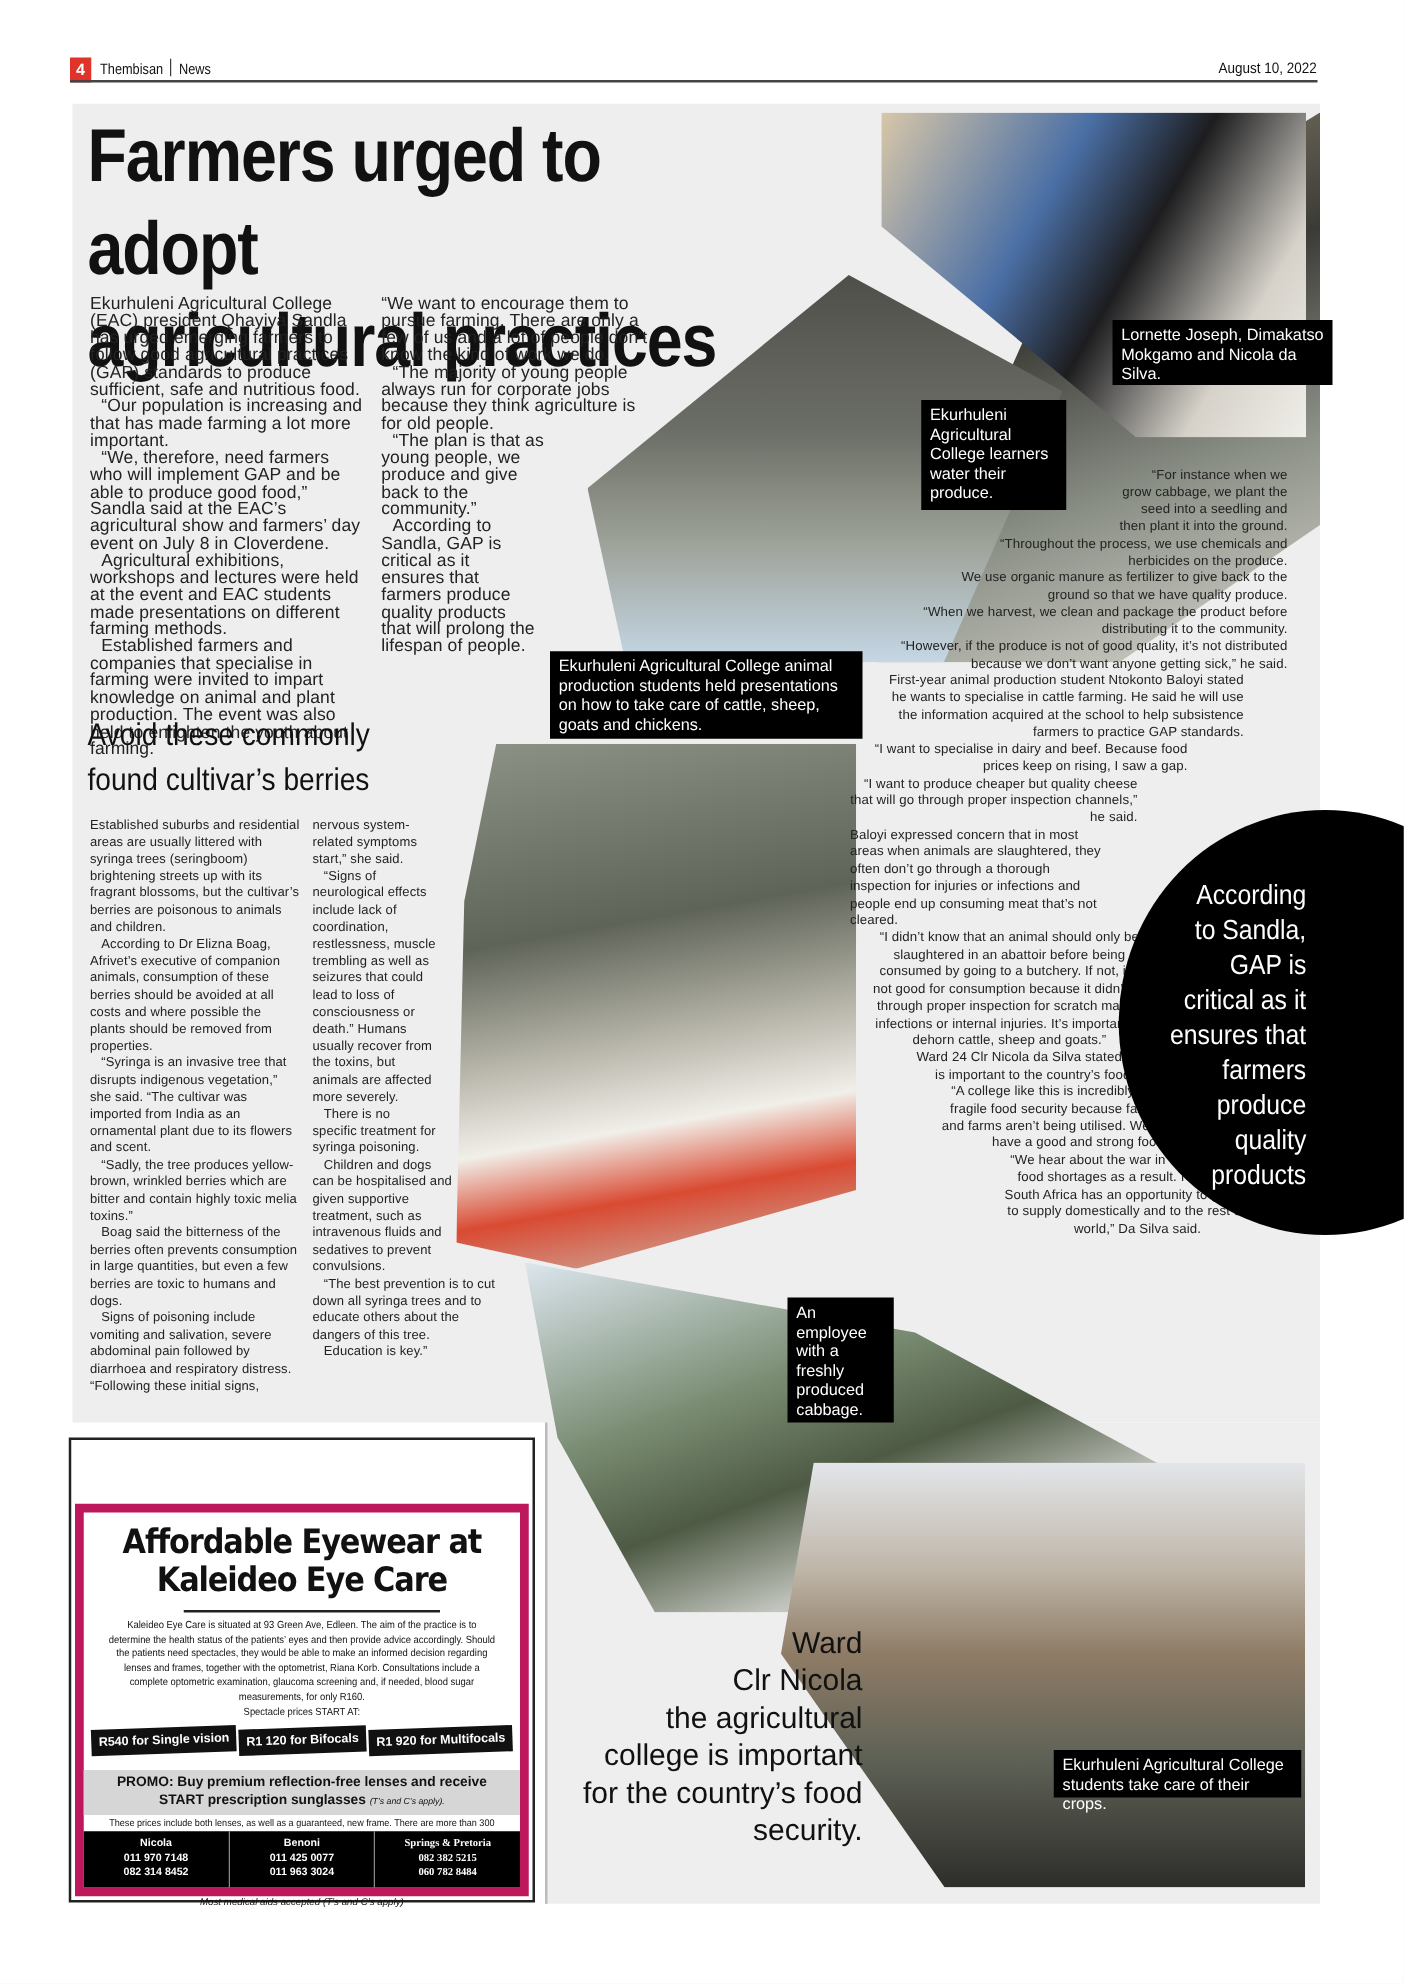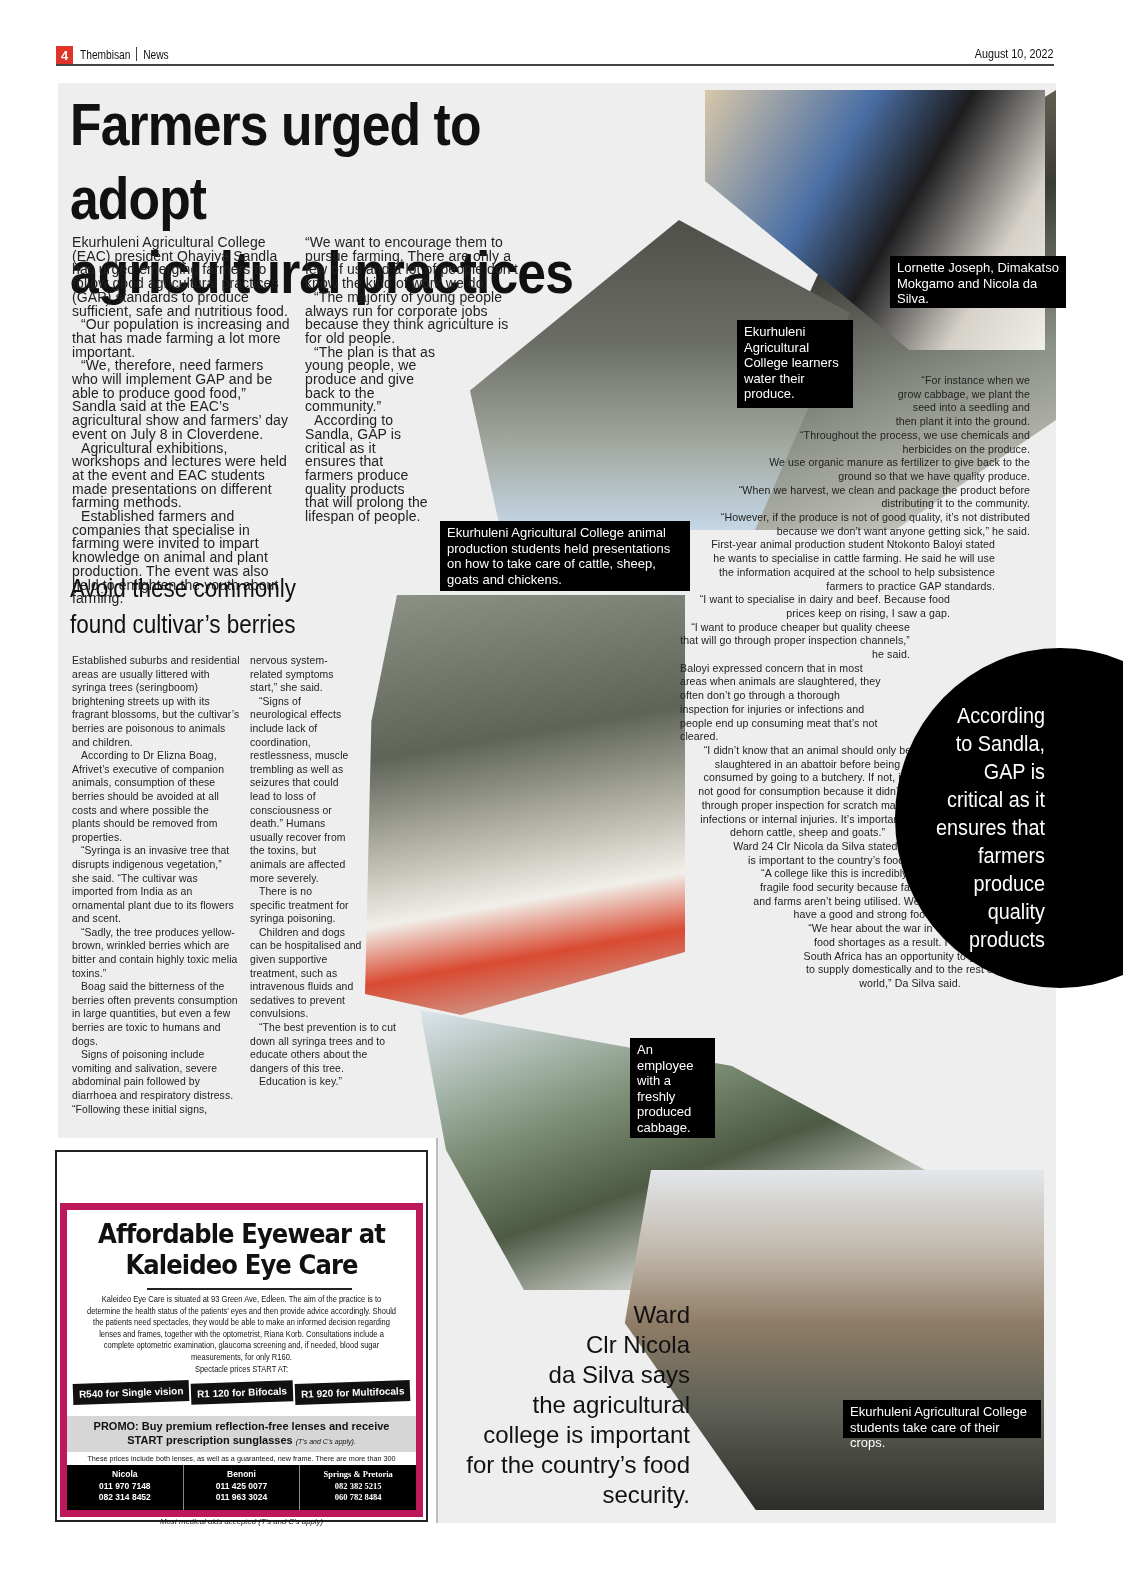--- a/index.html
+++ b/index.html
@@ -162,21 +162,20 @@
   <p style="width:100px">“Signs of neurological effects include lack of coordination, restlessness, muscle trembling as well as seizures that could lead to loss of consciousness or death.” Humans usually recover from the toxins, but animals are affected more severely.</p>
   <p style="width:100px">There is no specific treatment for syringa poisoning.</p>
   <p style="width:115px">Children and dogs can be hospitalised and given supportive treatment, such as intravenous fluids and sedatives to prevent convulsions.</p>
   <p>“The best prevention is to cut down all syringa trees and to educate others about the dangers of this tree.</p>
   <p>Education is key.”</p>
 </div>
 
 <div class="abs quote2">
   <div style="padding-left:15px">Ward</div>
   <div style="padding-left:3px">Clr Nicola</div>
-  <div>da Silva says</div>
   <div style="padding-left:12px">the agricultural</div>
   <div style="padding-left:10px">college is important</div>
   <div style="padding-left:16px">for the country’s food</div>
   <div style="padding-left:85px">security.</div>
 </div>
 
 <div class="abs ad">
   <div class="ad-inner">
     <div class="ad-title">
       <div>Affordable Eyewear at</div>

